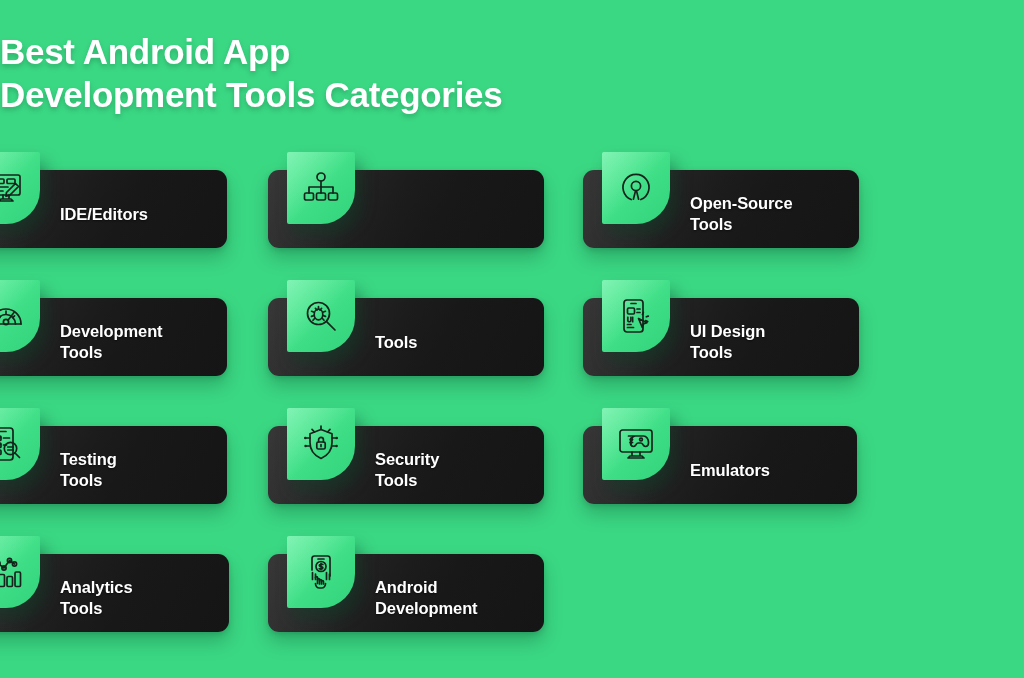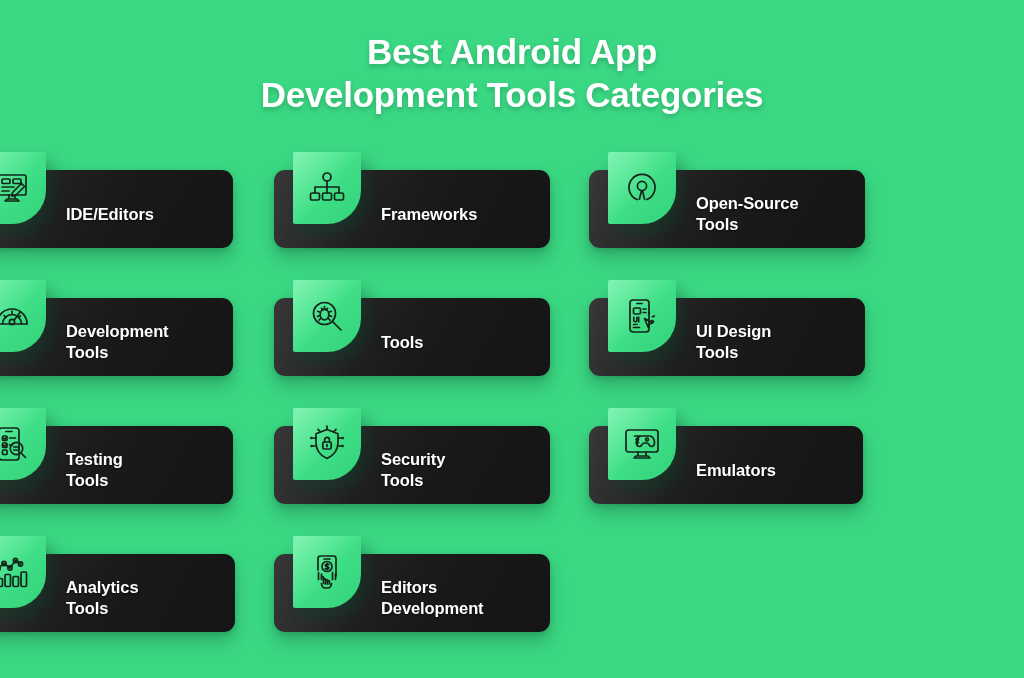--- a/index.html
+++ b/index.html
@@ -13,21 +13,21 @@
   body {
     background: #3bd884;
     font-family: "Liberation Sans", sans-serif;
     position: relative;
   }
 
   
   .title-block {
     width: 100%;
     padding-top: 30px;
-    text-align: center;
+    text-align: left;
     user-select: none;
   }
   .title-line {
     color: #ffffff;
     font-weight: bold;
     font-size: 35px;
     line-height: 43px;
     letter-spacing: -0.3px;
     text-shadow: 0 3px 5px rgba(24,110,66,0.38);
   }
@@ -36,21 +36,20 @@
   .grid {
     position: absolute;
     top: 150px;
     left: 0;
     width: 845px;
     display: grid;
     grid-template-columns: repeat(3, 315px);
     grid-auto-rows: 128px;
     justify-content: center;
     column-gap: 0px;
-    margin-left: 6px;
   }
 
   .cell {
     position: relative;
     width: 315px;
     height: 128px;
   }
 
   
   .card {
@@ -195,21 +194,20 @@
       <svg viewBox="0 0 40 40">
         <circle cx="20" cy="9" r="4"></circle>
         <path d="M20 13v6M8 25v-6h24v6"></path>
         <path d="M20 19v6"></path>
         <rect x="3.5" y="25" width="9" height="7" rx="1.6"></rect>
         <rect x="15.5" y="25" width="9" height="7" rx="1.6"></rect>
         <rect x="27.5" y="25" width="9" height="7" rx="1.6"></rect>
       </svg>
     </div>
     <div class="label">
-      <span class="ln">Frameworks</span>
     </div>
   </div>
 
   <div class="cell wide">
     <div class="card"></div>
     <div class="tile">
       <svg viewBox="0 0 40 40">
         <path d="M24.8 31.5A13 13 0 1 0 15.2 31.5"></path>
         <path d="M17.4 31.2l2.1-8.3M22.6 31.2l-2.1-8.3"></path>
         <circle cx="20" cy="18" r="4.6"></circle>
@@ -371,18 +369,18 @@
         <path d="M20 11.3v6.4M21.9 12.6c-.5-.7-3.6-1-3.6.8 0 1.7 3.6.7 3.6 2.4 0 1.8-3.1 1.5-3.6.8"></path>
         <path d="M11.5 20.5v7M14.5 22v5.5M25.5 20.5v7M28.5 22v5.5"></path>
         <path d="M14.5 25.5c0-1.3 2-1.3 2 0v6"></path>
         <path d="M16.5 27.5c0-1.3 2-1.3 2 0v4.5"></path>
         <path d="M18.5 28.5c0-1.3 2-1.3 2 0v3.5"></path>
         <path d="M20.5 29.5c0-1.3 2-1.3 2 0v2.5"></path>
         <path d="M14.5 31.5c0 2.3 1.6 4.5 4 4.5h2c2.4 0 4-2.2 4-4.5"></path>
       </svg>
     </div>
     <div class="label">
-      <span class="ln">Editors</span>
+      <span class="ln">Android</span>
       <span class="ln">Development</span>
     </div>
   </div>
 
 </div>
 
 </body></html>

